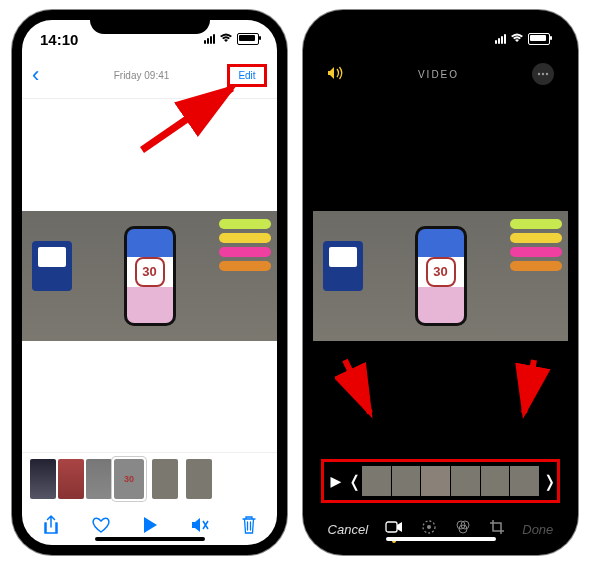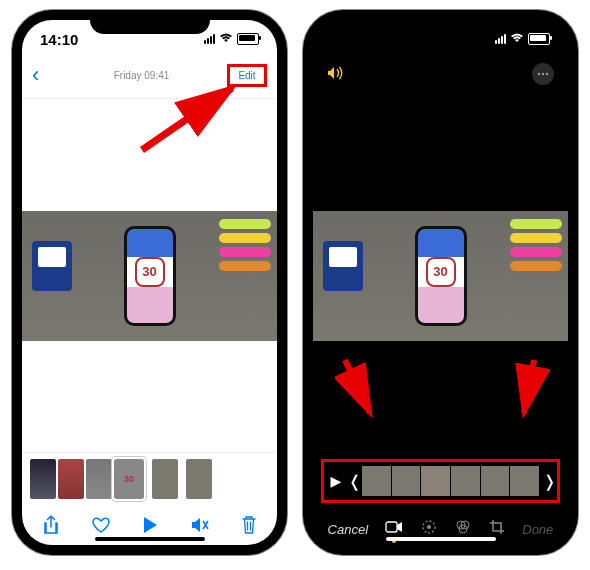--- a/index.html
+++ b/index.html
@@ -294,20 +294,21 @@
         <div class="battery"></div>
       </div>
     </div>
     <div class="nav2">
       <span class="vol-icon">
         <svg width="18" height="14" viewBox="0 0 18 14">
             <path d="M1 5 H3 L7 1 V13 L3 9 H1 Z" fill="#f7c92c"></path>
             <path d="M10 3 Q13 7 10 11 M12.5 1 Q17 7 12.5 13" stroke="#f7c92c" stroke-width="1.3" fill="none"></path>
           </svg>
       </span>
+      <div class="video-label">VIDEO</div>
       <div class="more-btn">
         <svg width="12" height="4" viewBox="0 0 12 4">
             <circle cx="2" cy="2" r="1.2" fill="#999"></circle>
             <circle cx="6" cy="2" r="1.2" fill="#999"></circle>
             <circle cx="10" cy="2" r="1.2" fill="#999"></circle>
           </svg>
       </div>
     </div>
     <div class="screen2-body">
       <div class="edit-photo-area">

